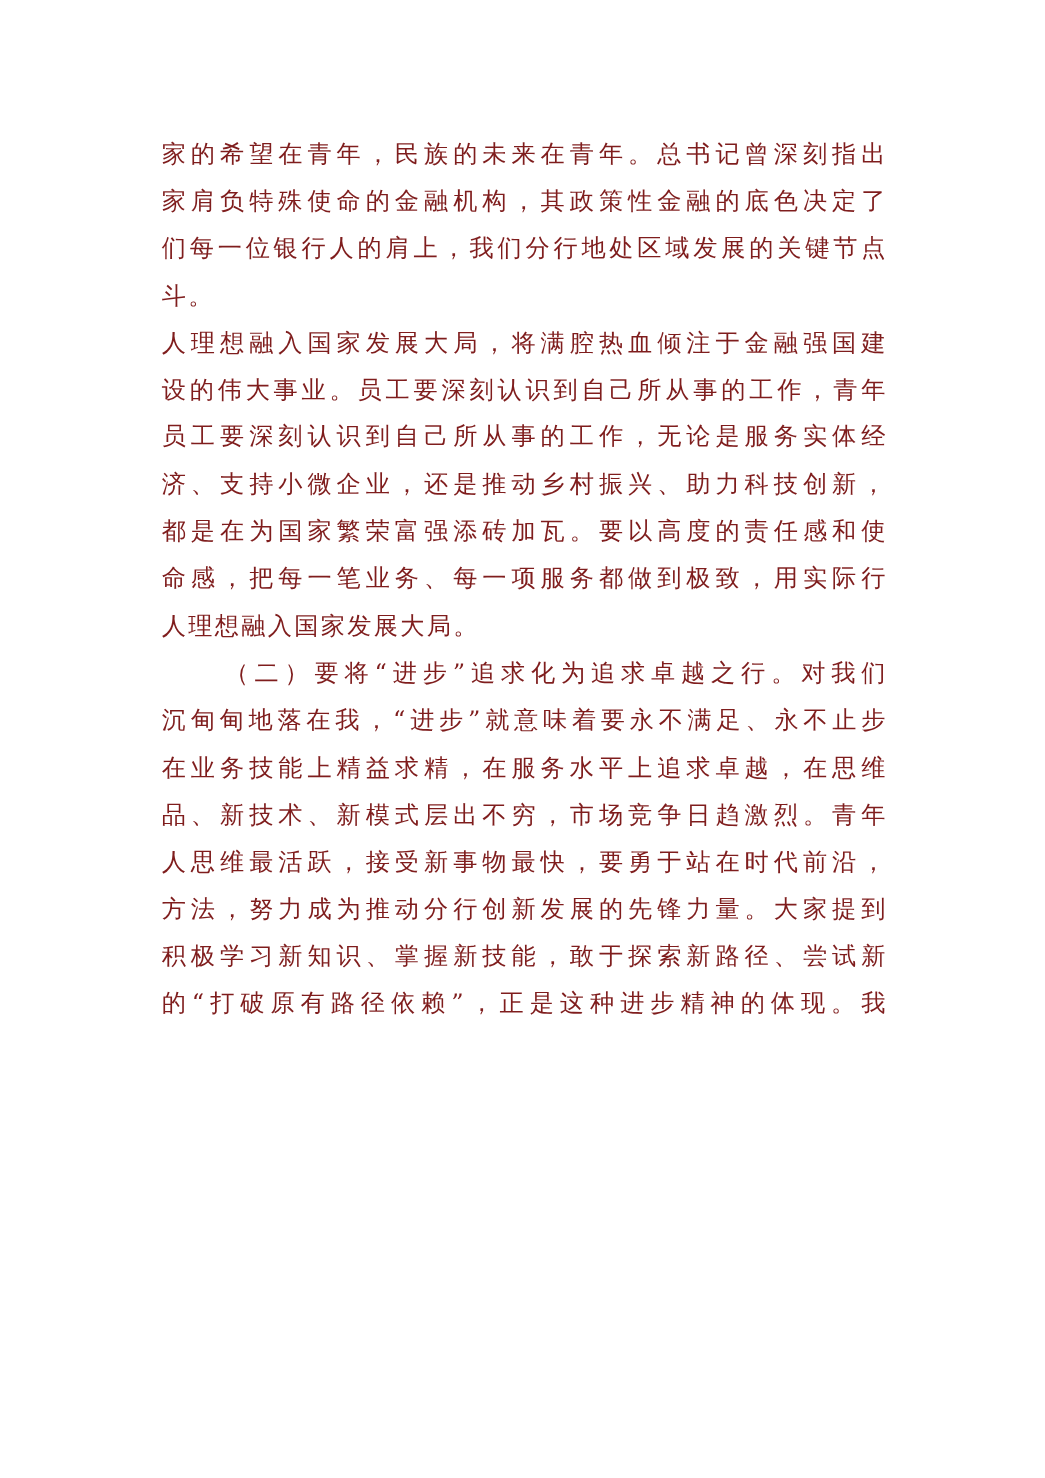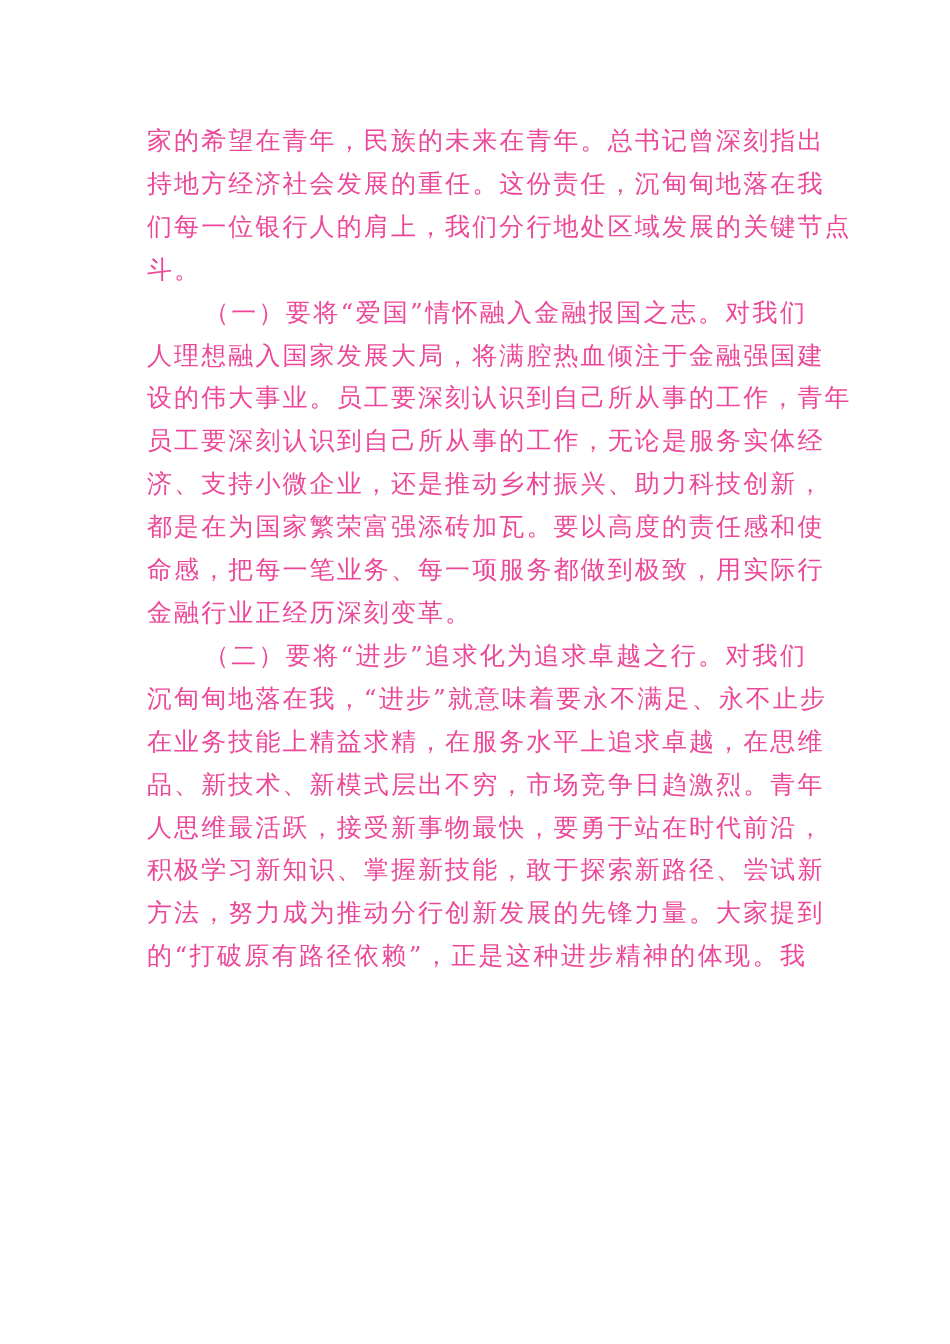--- a/index.html
+++ b/index.html
@@ -1,49 +1,48 @@
 <!DOCTYPE html>
 <html><head>
 <meta charset="utf-8">
 <style>
   html, body { margin: 0; padding: 0; background: #ffffff; }
   body { width: 950px; height: 1344px; position: relative; overflow: hidden; }
   .page {
     position: absolute; left: 147px; top: 120px; width: 660px;
     font-family: "DejaVu Serif", "Liberation Serif", serif;
-    color: #ec4899; font-size: 25px; line-height: 42.9px;
+    color: #7f1d1d; font-size: 22px; line-height: 42.9px;
     letter-spacing: 2.1px; text-align: justify; text-justify: inter-character;
   }
   .para { margin: 0; }
   .line { display: block; white-space: nowrap; text-align-last: justify; text-align: justify; }
   .line.last { text-align-last: left; }
 </style>
 </head>
 <body>
 
 <div class="page">
   <div class="para">
     <span class="line">家的希望在青年，民族的未来在青年。总书记曾深刻指出</span>
-    <span class="line">持地方经济社会发展的重任。这份责任，沉甸甸地落在我</span>
+    <span class="line">家肩负特殊使命的金融机构，其政策性金融的底色决定了</span>
     <span class="line">们每一位银行人的肩上，我们分行地处区域发展的关键节点</span>
     <span class="line last">斗。</span>
   </div>
   <div class="para">
-    <span class="line" style="padding-left:57px;width:603px">（一）要将“爱国”情怀融入金融报国之志。对我们</span>
     <span class="line">人理想融入国家发展大局，将满腔热血倾注于金融强国建</span>
     <span class="line">设的伟大事业。员工要深刻认识到自己所从事的工作，青年</span>
     <span class="line">员工要深刻认识到自己所从事的工作，无论是服务实体经</span>
     <span class="line">济、支持小微企业，还是推动乡村振兴、助力科技创新，</span>
     <span class="line">都是在为国家繁荣富强添砖加瓦。要以高度的责任感和使</span>
     <span class="line">命感，把每一笔业务、每一项服务都做到极致，用实际行</span>
-    <span class="line last">金融行业正经历深刻变革。</span>
+    <span class="line last">人理想融入国家发展大局。</span>
   </div>
   <div class="para">
     <span class="line" style="padding-left:57px;width:603px">（二）要将“进步”追求化为追求卓越之行。对我们</span>
     <span class="line">沉甸甸地落在我，“进步”就意味着要永不满足、永不止步</span>
     <span class="line">在业务技能上精益求精，在服务水平上追求卓越，在思维</span>
     <span class="line">品、新技术、新模式层出不穷，市场竞争日趋激烈。青年</span>
     <span class="line">人思维最活跃，接受新事物最快，要勇于站在时代前沿，</span>
+    <span class="line">方法，努力成为推动分行创新发展的先锋力量。大家提到</span>
     <span class="line">积极学习新知识、掌握新技能，敢于探索新路径、尝试新</span>
-    <span class="line">方法，努力成为推动分行创新发展的先锋力量。大家提到</span>
     <span class="line">的“打破原有路径依赖”，正是这种进步精神的体现。我</span>
   </div>
 </div>
 
 </body></html>

